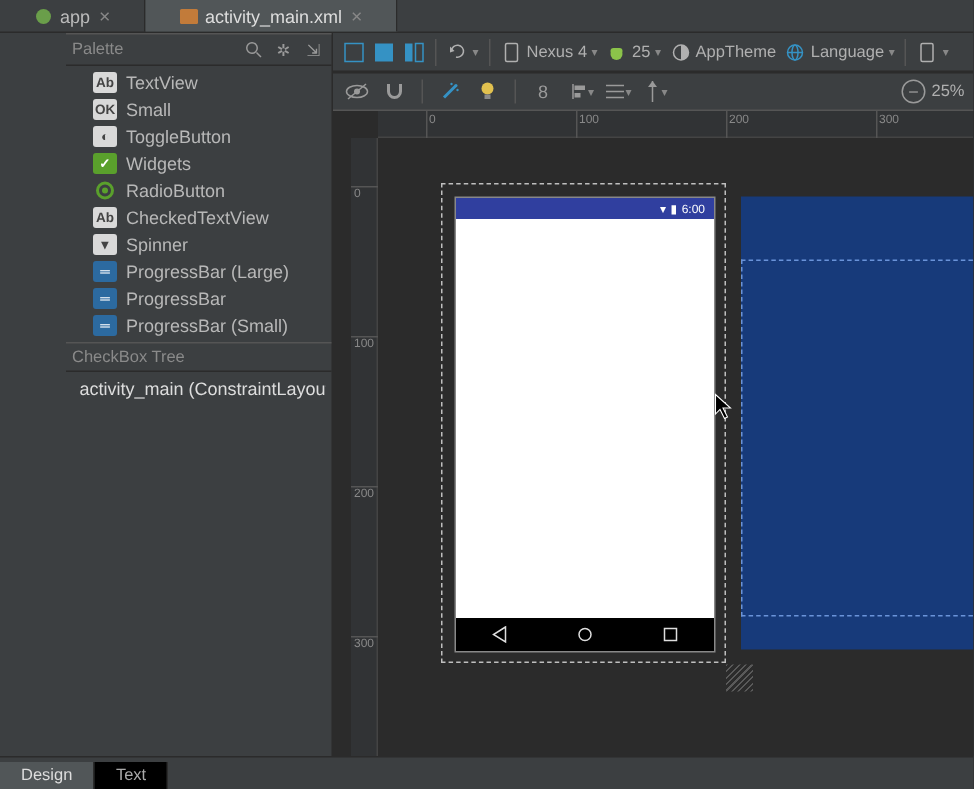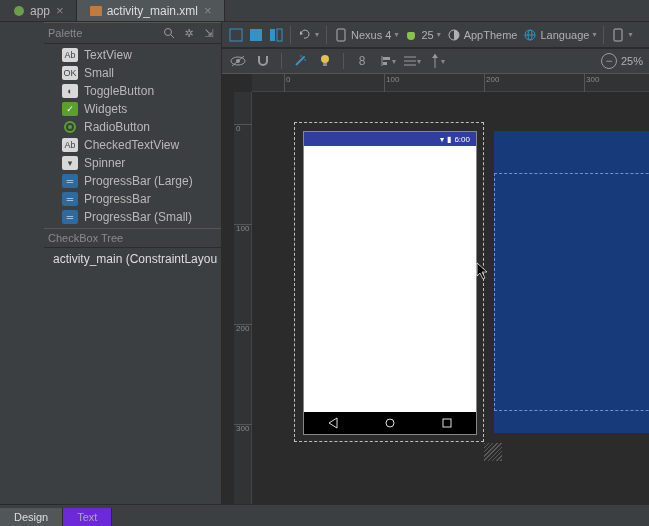--- a/index.html
+++ b/index.html
@@ -17,21 +17,21 @@
   
   .file-tabs {
     display: flex;
     height: 22px;
     background: #3c3f41;
     border-bottom: 1px solid #2b2b2b;
   }
   .file-tab {
     display: flex;
     align-items: center;
-    padding: 0 12px;
+    padding: 0 22px;
     border-right: 1px solid #2b2b2b;
     gap: 4px;
   }
   .file-tab.active { background: #515658; color: #ddd; align-items: center; }
   .ft-icon { width: 14px; height: 14px; display: flex; align-items:center; justify-content:center; }
   .close-x { color: #888; font-size: 13px; margin-left: 2px; }
 
   
   .main-row { display: flex; height: calc(100% - 22px - 22px); padding-left: 44px; }
   .sidebar {
@@ -59,21 +59,21 @@
   .folder-row {
     display:flex; align-items:center; height:18px; padding: 0 4px; gap:4px;
     color:#c7c7c7;
   }
   .folder-icon { width:14px; height:12px; background:#c2975d; border-radius:1px; position:relative; }
   .folder-icon::before{content:"";position:absolute;top:-3px;left:0;width:7px;height:3px;background:#c2975d;border-top-left-radius:1px;border-top-right-radius:1px;}
   .widget-row {
     display:flex; align-items:center; height:18px; padding: 0 4px 0 18px; gap:6px;
     color:#b8b8b8;
   }
-  .wicon { width:16px; height:14px; display:flex; align-items:center; justify-content:center; font-size:9px; font-weight:normal; border-radius:2px; }
+  .wicon { width:16px; height:14px; display:flex; align-items:center; justify-content:center; font-size:9px; font-weight:bold; border-radius:2px; }
 
   .comptree-header {
     display:flex; align-items:center; height:20px;
     padding: 0 4px; color:#8a8a8a; font-size:11px;
     border-top:1px solid #555; border-bottom:1px solid #2b2b2b;
   }
   .comptree-body { padding: 4px; flex:1; }
   .comptree-row { display:flex; align-items:center; gap:5px; color:#ddd; white-space:nowrap; overflow:hidden; }
   .ct-icon { width:14px;height:14px;background:#4a7a9e; }
 
@@ -155,21 +155,21 @@
   }
 
   
   .bottom-tabs {
     display:flex; height:22px; background:#3c3f41; border-top:1px solid #2b2b2b;
     align-items:flex-end;
   }
   .btab {
     padding:3px 14px; font-size:11px; color:#aaa;
     border-right:1px solid #2b2b2b;
-    background:#6d28d9;
+    background:#000000;
   }
   .btab.active { background:#515658; color:#ddd; }
 
   svg { display:block; }
 </style>
 </head>
 <body>
 
 <div class="file-tabs">
   <div class="file-tab">

